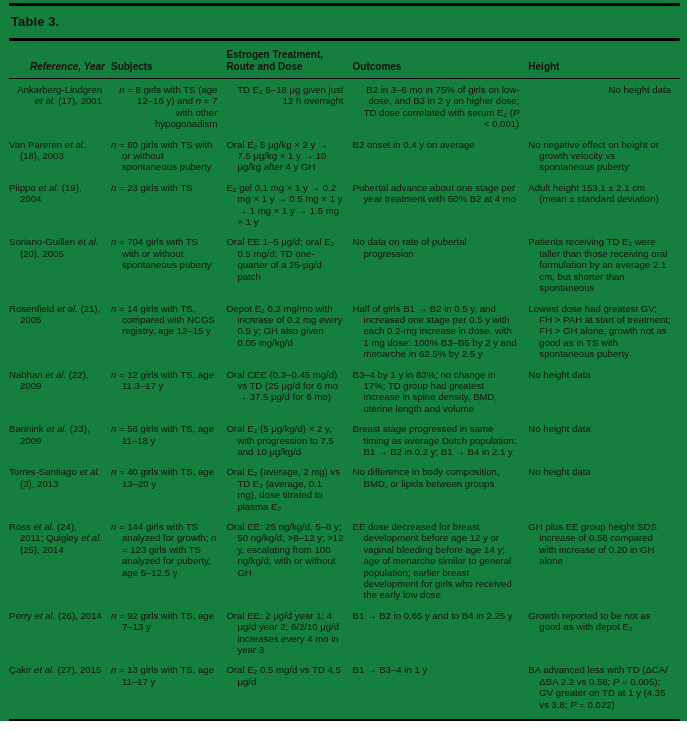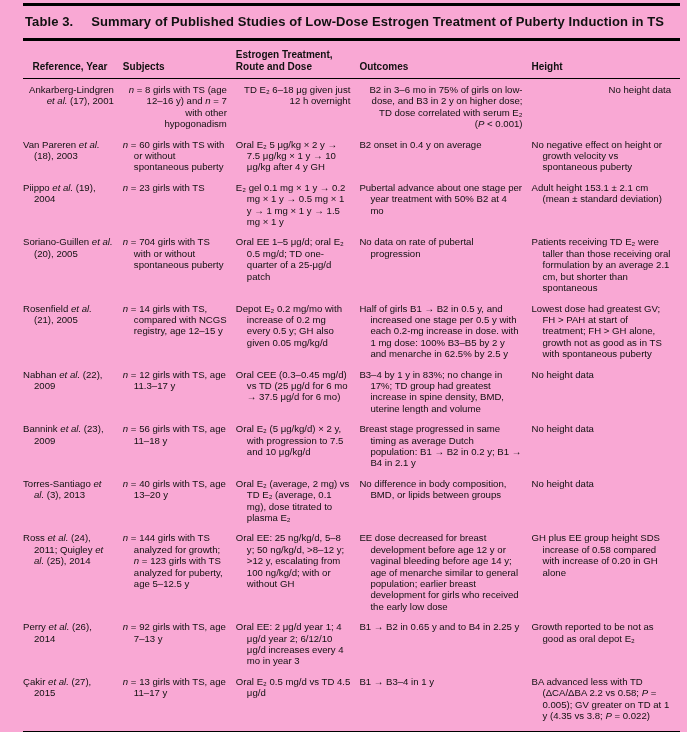--- a/index.html
+++ b/index.html
@@ -5,22 +5,22 @@
   html, body {
     margin: 0;
     padding: 0;
     background: #ffffff;
     color: #111111;
     font-family: "Liberation Sans", "DejaVu Sans", sans-serif;
   }
   .page {
     width: 687px;
     box-sizing: border-box;
-    padding: 3px 7px 0 23px;
-    background: #f9a8d4;
+    padding: 3px 7px 0 9px;
+    background: #15803d;
   }
   .rule-thick {
     border: 0;
     border-top: 3.5px solid #000;
     margin: 0;
   }
   .rule-medium {
     border: 0;
     border-top: 2px solid #000;
     margin: 0;
@@ -48,21 +48,22 @@
     font-weight: bold;
     font-size: 10px;
     line-height: 1.15;
     vertical-align: bottom;
     text-align: left;
     padding: 8px 6px 6px 0;
     white-space: pre-line;
     border-bottom: 1.5px solid #000;
   }
   thead th.first {
-    text-align: center;
+    text-align: right;
+    font-style: italic;
   }
   tbody td {
     font-size: 9.6px;
     line-height: 1.19;
     vertical-align: top;
     padding: 0 9px 9px 11px;
     text-indent: -11px;
   }
   tbody tr:first-child td {
     padding-top: 5px;
@@ -72,21 +73,20 @@
 </style>
 </head>
 <body>
 
 <div class="page">
 
   <hr class="rule-thick">
 
   <div class="table-title">
     <span>Table 3.</span>
-    <span>Summary of Published Studies of Low-Dose Estrogen Treatment of Puberty Induction in TS</span>
   </div>
 
   <hr class="rule-thick">
 
   <table>
     <colgroup>
       <col class="c-ref">
         <col class="c-subj">
         <col class="c-treat">
         <col class="c-out">
@@ -162,23 +162,23 @@
         <tr>
     <td>Ross <i>et al.</i> (24), 2011; Quigley <i>et al.</i> (25), 2014</td>
     <td><i>n</i> = 144 girls with TS analyzed for growth; <i>n</i> = 123 girls with TS analyzed for puberty, age 5–12.5 y</td>
     <td>Oral EE: 25 ng/kg/d, 5–8 y; 50 ng/kg/d, &gt;8–12 y; &gt;12 y, escalating from 100 ng/kg/d; with or without GH</td>
     <td>EE dose decreased for breast development before age 12 y or vaginal bleeding before age 14 y; age of menarche similar to general population; earlier breast development for girls who received the early low dose</td>
     <td>GH plus EE group height SDS increase of 0.58 compared with increase of 0.20 in GH alone</td>
   </tr>
         <tr>
     <td>Perry <i>et al.</i> (26), 2014</td>
     <td><i>n</i> = 92 girls with TS, age 7–13 y</td>
-    <td>Oral EE: 2 μg/d year 1; 4 μg/d year 2; 6/12/10 μg/d increases every 4 mo in year 3</td>
+    <td>Oral EE: 2 μg/d year 1; 4 μg/d year 2; 6/2/10 μg/d increases every 4 mo in year 3</td>
     <td>B1 → B2 in 0.65 y and to B4 in 2.25 y</td>
-    <td>Growth reported to be not as good as oral depot E₂</td>
+    <td>Growth reported to be not as good as with depot E₂</td>
   </tr>
         <tr>
     <td>Çakir <i>et al.</i> (27), 2015</td>
     <td><i>n</i> = 13 girls with TS, age 11–17 y</td>
     <td>Oral E₂ 0.5 mg/d vs TD 4.5 μg/d</td>
     <td>B1 → B3–4 in 1 y</td>
     <td>BA advanced less with TD (ΔCA/ΔBA 2.2 vs 0.58; <i>P</i> = 0.005); GV greater on TD at 1 y (4.35 vs 3.8; <i>P</i> = 0.022)</td>
   </tr>
       </tbody>
   </table>

